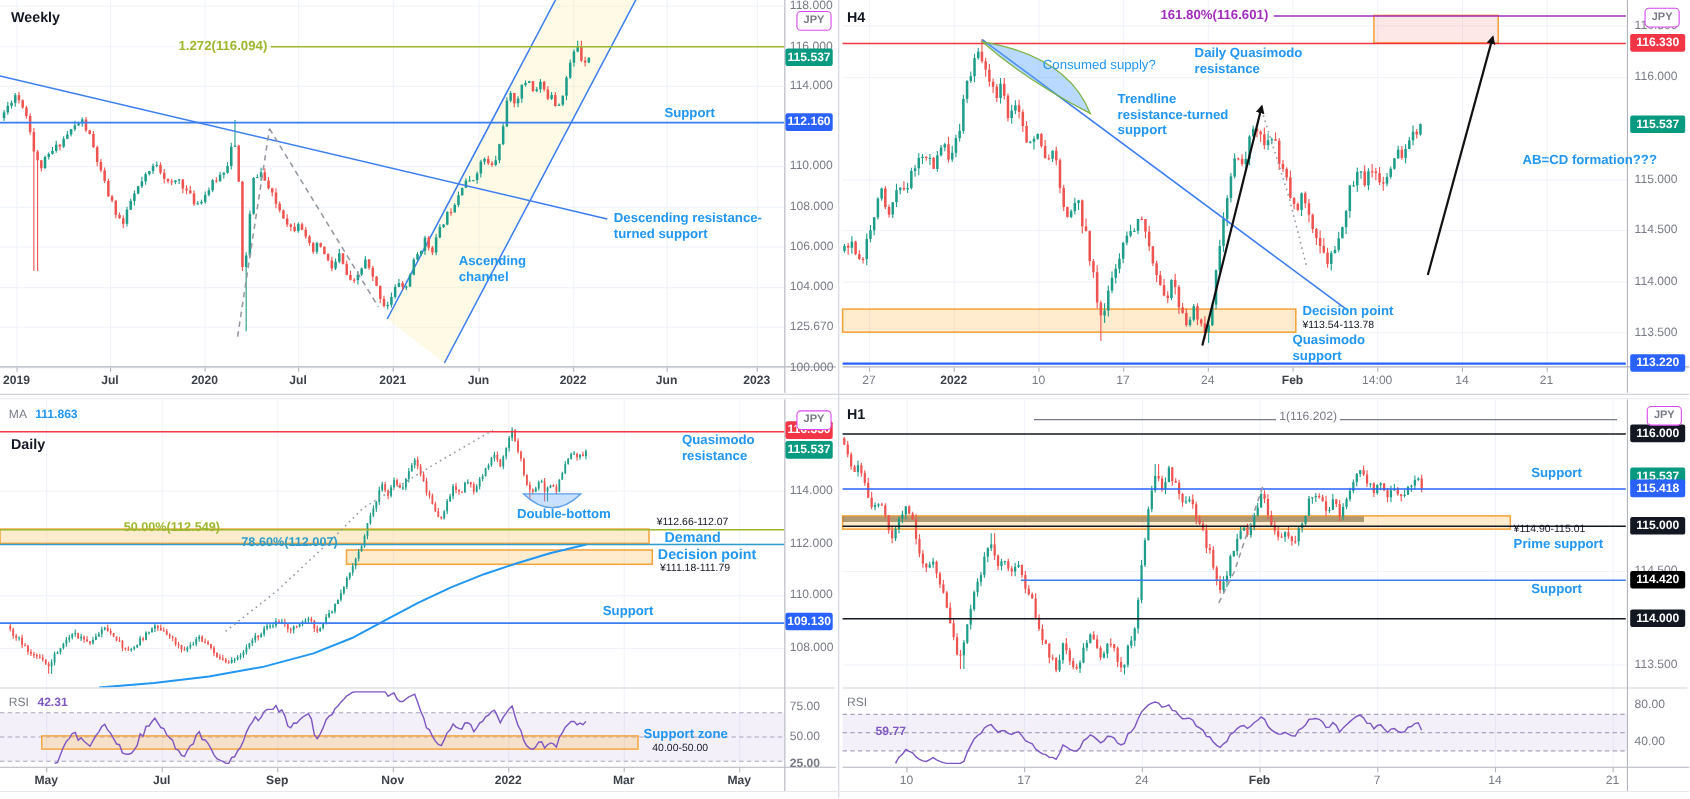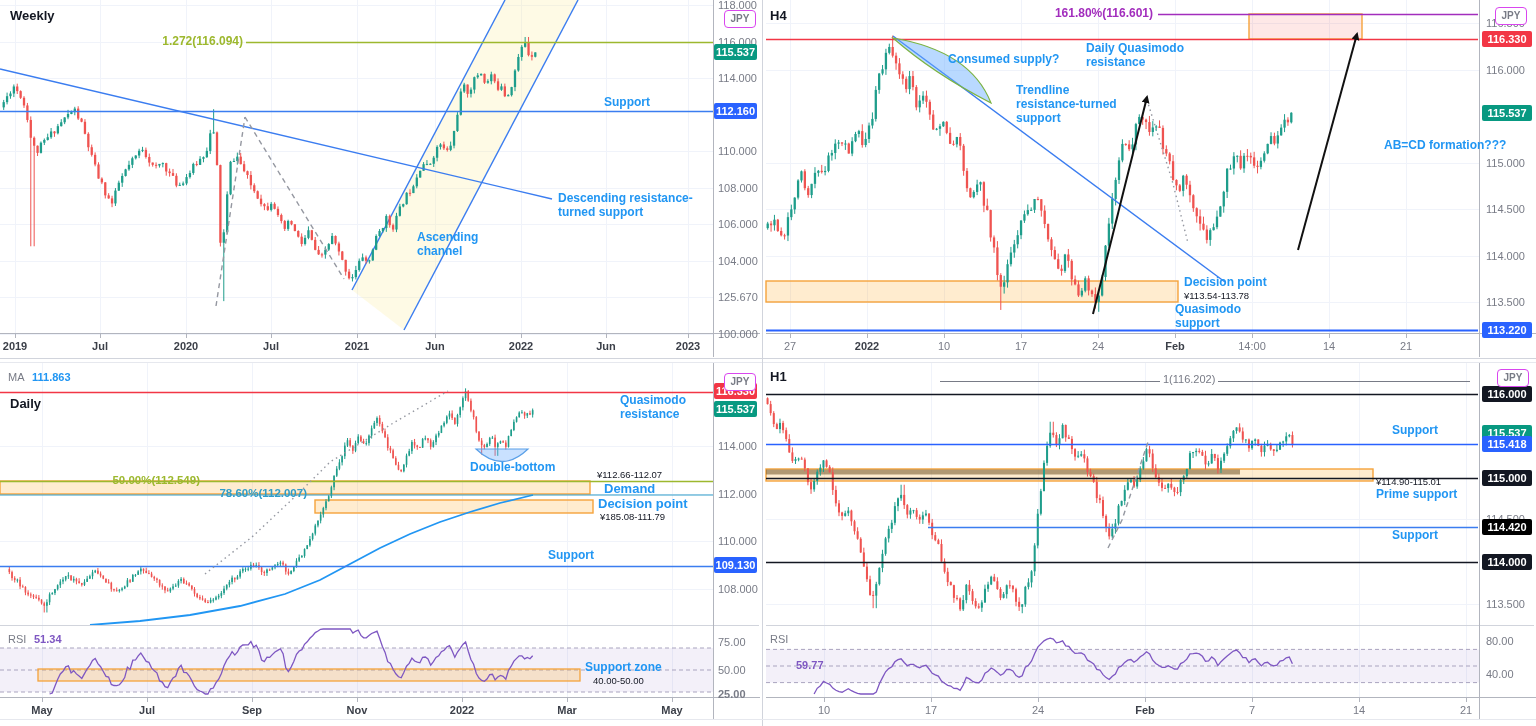--- a/index.html
+++ b/index.html
@@ -1615,21 +1615,21 @@
       <div class="lbl time-label" style="left: 790px; top: 340px; font-size: 11px;">27</div>
       <div class="lbl time-label bold" style="left: 867px; top: 340px; font-size: 11px;">2022</div>
       <div class="lbl time-label" style="left: 944px; top: 340px; font-size: 11px;">10</div>
       <div class="lbl time-label" style="left: 1021px; top: 340px; font-size: 11px;">17</div>
       <div class="lbl time-label" style="left: 1098px; top: 340px; font-size: 11px;">24</div>
       <div class="lbl time-label bold" style="left: 1175px; top: 340px; font-size: 11px;">Feb</div>
       <div class="lbl time-label" style="left: 1252px; top: 340px; font-size: 11px;">14:00</div>
       <div class="lbl time-label" style="left: 1329px; top: 340px; font-size: 11px;">14</div>
       <div class="lbl time-label" style="left: 1406px; top: 340px; font-size: 11px;">21</div>
       <div class="lbl" style="left: 1153px; top: 7px; font-size: 12px; color: rgb(162, 45, 189); font-weight: bold; transform: translateX(-100%);">161.80%(116.601)</div>
-      <div class="lbl" style="left: 948px; top: 53px; font-size: 12px; color: rgb(33, 150, 243); font-weight: bold;">Consumed supply?</div>
+      <div class="lbl" style="left: 948px; top: 53px; font-size: 12px; color: rgb(33, 150, 243); font-weight: normal;">Consumed supply?</div>
       <div class="lbl" style="left: 1086px; top: 42px; font-size: 12px; color: rgb(33, 150, 243); font-weight: bold;">Daily Quasimodo
 resistance</div>
       <div class="lbl" style="left: 1016px; top: 84px; font-size: 12px; color: rgb(33, 150, 243); font-weight: bold;">Trendline
 resistance-turned
 support</div>
       <div class="lbl" style="left: 1384px; top: 139px; font-size: 12px; color: rgb(33, 150, 243); font-weight: bold;">AB=CD formation???</div>
       <div class="lbl" style="left: 1184px; top: 276px; font-size: 12px; color: rgb(33, 150, 243); font-weight: bold;">Decision point</div>
       <div class="lbl" style="left: 1184px; top: 291px; font-size: 9.5px; color: rgb(19, 23, 34);">¥113.54-113.78</div>
       <div class="lbl" style="left: 1175px; top: 303px; font-size: 12px; color: rgb(33, 150, 243); font-weight: bold;">Quasimodo
 support</div>
@@ -1651,21 +1651,21 @@
       <div class="lbl time-label bold" style="left: 567px; top: 704px; font-size: 11px;">Mar</div>
       <div class="lbl time-label bold" style="left: 672px; top: 704px; font-size: 11px;">May</div>
       <div class="lbl" style="left: 686px; top: 394px; font-size: 12px; color: rgb(33, 150, 243); font-weight: bold; transform: translateX(-100%);">Quasimodo
 resistance</div>
       <div class="lbl" style="left: 470px; top: 461px; font-size: 12px; color: rgb(33, 150, 243); font-weight: bold;">Double-bottom</div>
       <div class="lbl" style="left: 200px; top: 474px; font-size: 11.5px; color: rgb(157, 184, 46); font-weight: bold; transform: translateX(-100%);">50.00%(112.549)</div>
       <div class="lbl" style="left: 307px; top: 487px; font-size: 11.5px; color: rgb(47, 157, 201); font-weight: bold; transform: translateX(-100%);">78.60%(112.007)</div>
       <div class="lbl" style="left: 597px; top: 470px; font-size: 9.5px; color: rgb(19, 23, 34);">¥112.66-112.07</div>
       <div class="lbl" style="left: 604px; top: 482px; font-size: 13px; color: rgb(33, 150, 243); font-weight: bold;">Demand</div>
       <div class="lbl" style="left: 598px; top: 497px; font-size: 13px; color: rgb(33, 150, 243); font-weight: bold;">Decision point</div>
-      <div class="lbl" style="left: 600px; top: 512px; font-size: 9.5px; color: rgb(19, 23, 34);">¥185.08-111.79</div>
+      <div class="lbl" style="left: 600px; top: 512px; font-size: 9.5px; color: rgb(19, 23, 34);">¥111.18-111.79</div>
       <div class="lbl" style="left: 548px; top: 549px; font-size: 12px; color: rgb(33, 150, 243); font-weight: bold;">Support</div>
       <div class="lbl" style="left: 585px; top: 661px; font-size: 12px; color: rgb(33, 150, 243); font-weight: bold;">Support zone</div>
       <div class="lbl" style="left: 593px; top: 676px; font-size: 9.5px; color: rgb(19, 23, 34);">40.00-50.00</div>
       <div class="lbl" style="left: 1486px; top: 635px; font-size: 11px; color: rgb(120, 123, 134);">80.00</div>
       <div class="lbl" style="left: 1486px; top: 668px; font-size: 11px; color: rgb(120, 123, 134);">40.00</div>
       <div class="lbl" style="left: 1486px; top: 513px; font-size: 11px; color: rgb(120, 123, 134);">114.500</div>
       <div class="lbl" style="left: 1486px; top: 598px; font-size: 11px; color: rgb(120, 123, 134);">113.500</div>
       <div class="price-tag" style="left: 1482px; top: 386px; width: 50px; background: rgb(19, 23, 34);">116.000</div>
       <div class="price-tag" style="left: 1482px; top: 425px; width: 50px; background: rgb(8, 153, 129);">115.537</div>
       <div class="price-tag" style="left: 1482px; top: 436px; width: 50px; background: rgb(41, 98, 255);">115.418</div>
@@ -1688,21 +1688,21 @@
 
   <div class="panel-title" style="left:10px;top:8px;">Weekly</div>
   <div class="panel-title" style="left:770px;top:8px;">H4</div>
   <div class="panel-title" style="left:10px;top:396px;">Daily</div>
   <div class="panel-title" style="left:770px;top:369px;">H1</div>
 
   <div class="ind-label" style="left:8px;top:371px;">MA</div>
   <div class="ind-value ma-val" style="left:32px;top:371px;">111.863</div>
 
   <div class="ind-label" style="left:8px;top:633px;">RSI</div>
-  <div class="ind-value rsi-val" style="left:34px;top:633px;">51.34</div>
+  <div class="ind-value rsi-val" style="left:34px;top:633px;">42.31</div>
   <div class="ind-label" style="left:770px;top:633px;">RSI</div>
   <div class="ind-value rsi-val" style="left:796px;top:659px;">59.77</div>
 
   <div class="jpy-badge" style="left:724px;top:10px;">JPY</div>
   <div class="jpy-badge" style="left:1495px;top:7px;">JPY</div>
   <div class="jpy-badge" style="left:724px;top:373px;">JPY</div>
   <div class="jpy-badge" style="left:1497px;top:369px;">JPY</div>
 </div>
 
 </body></html>

